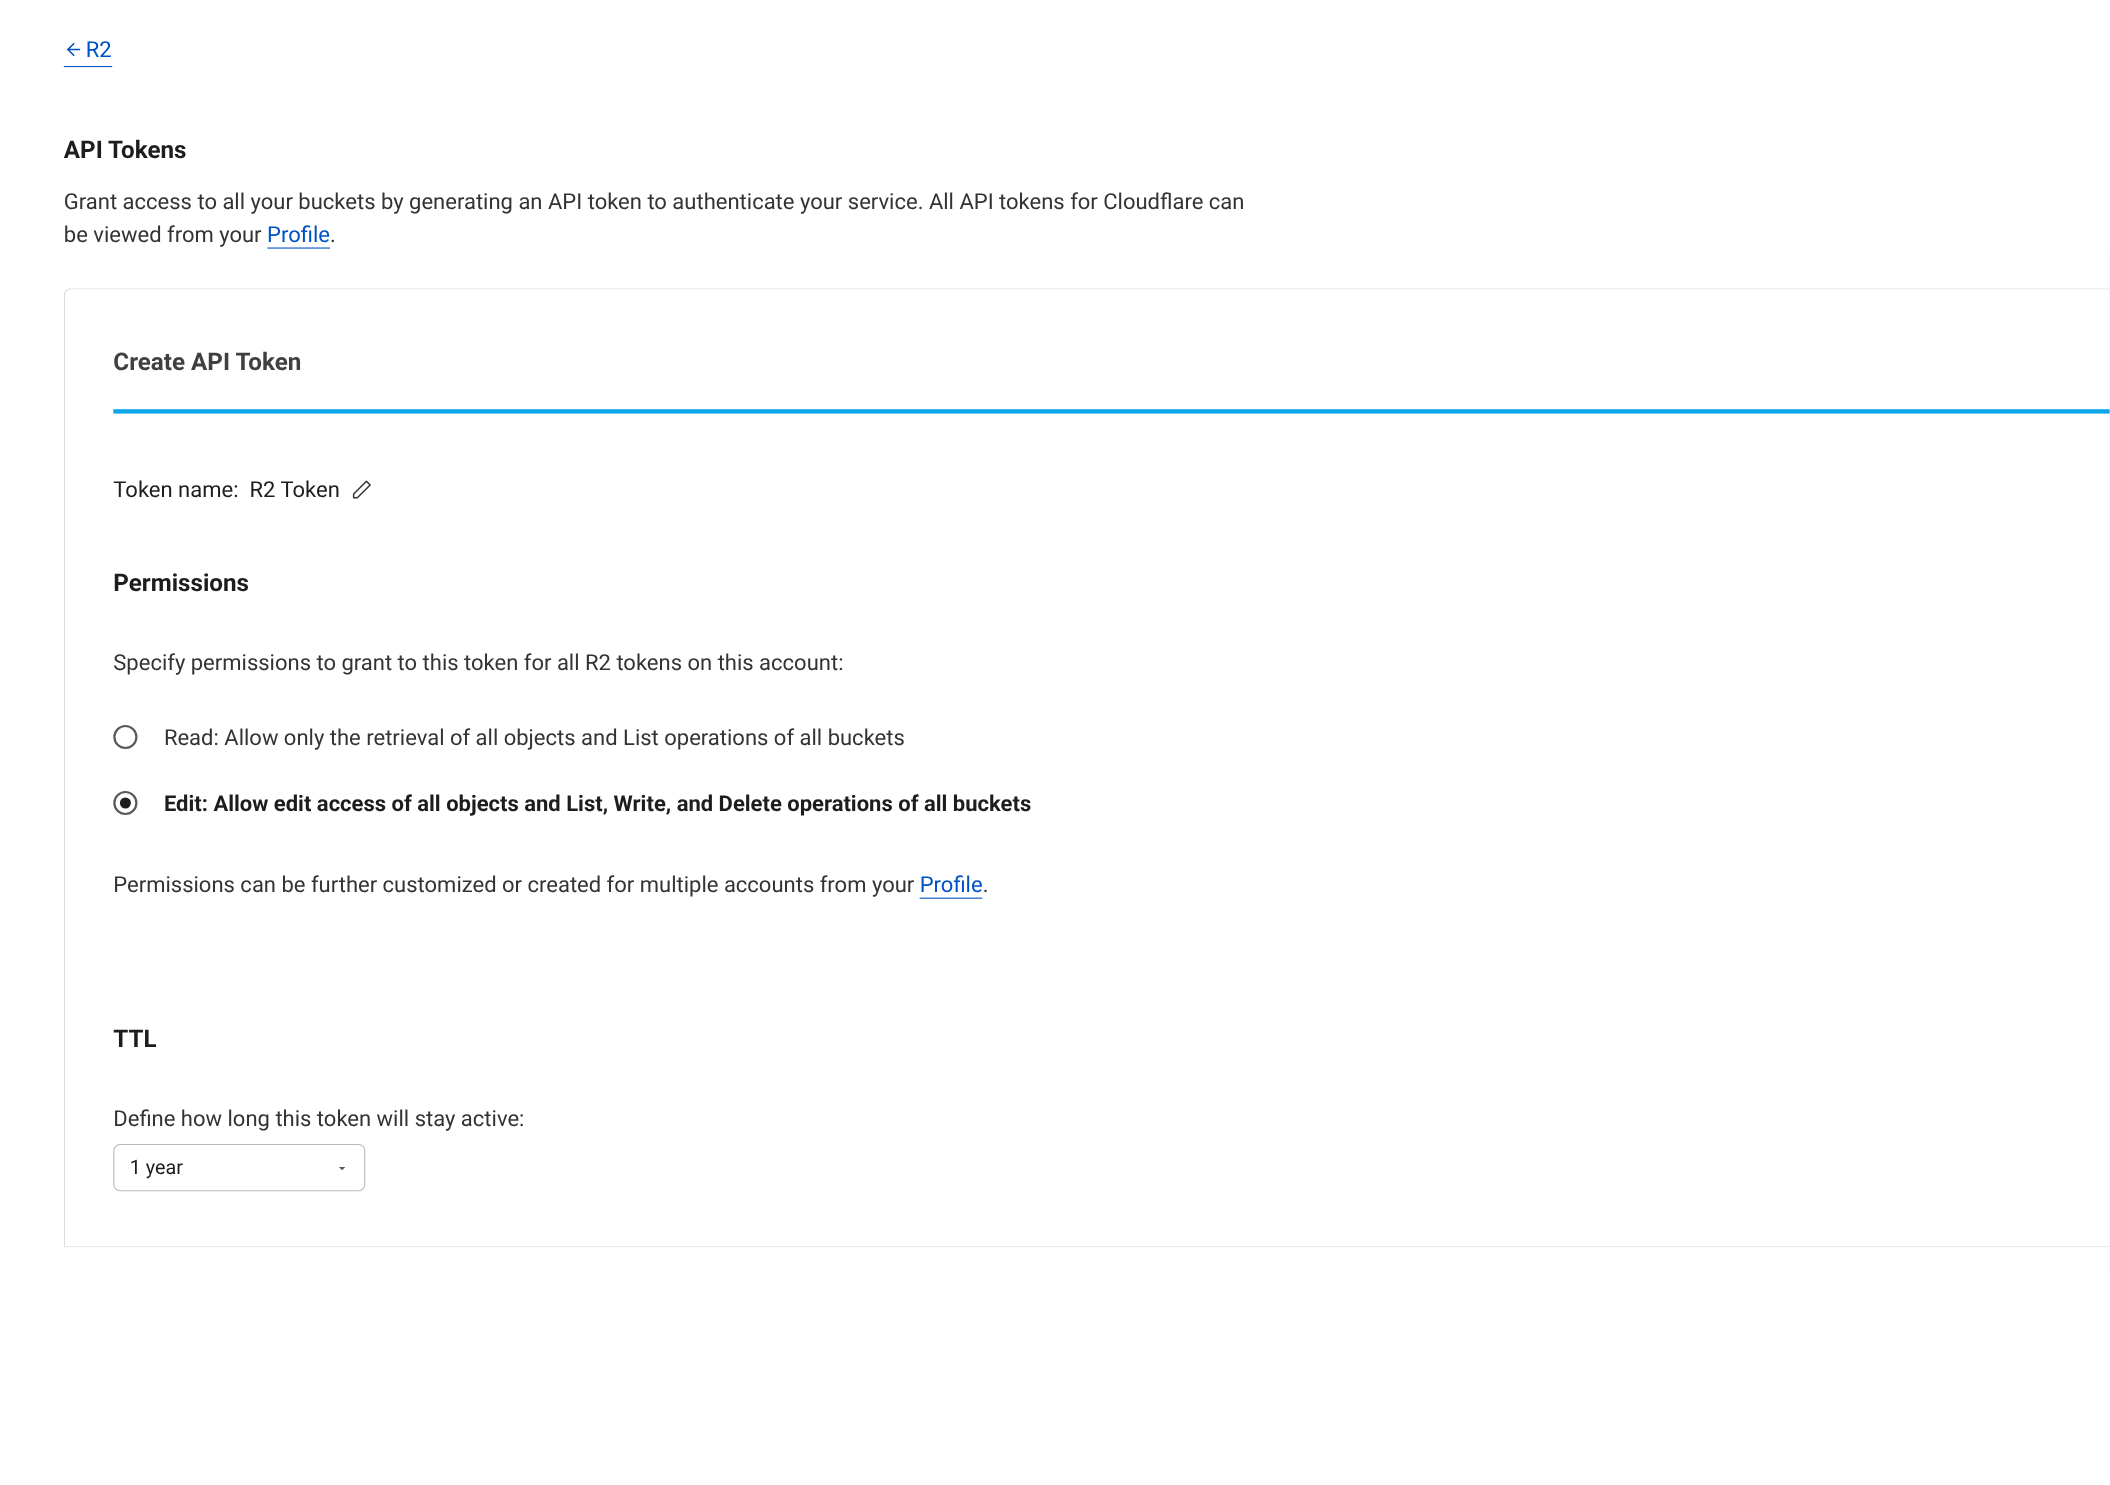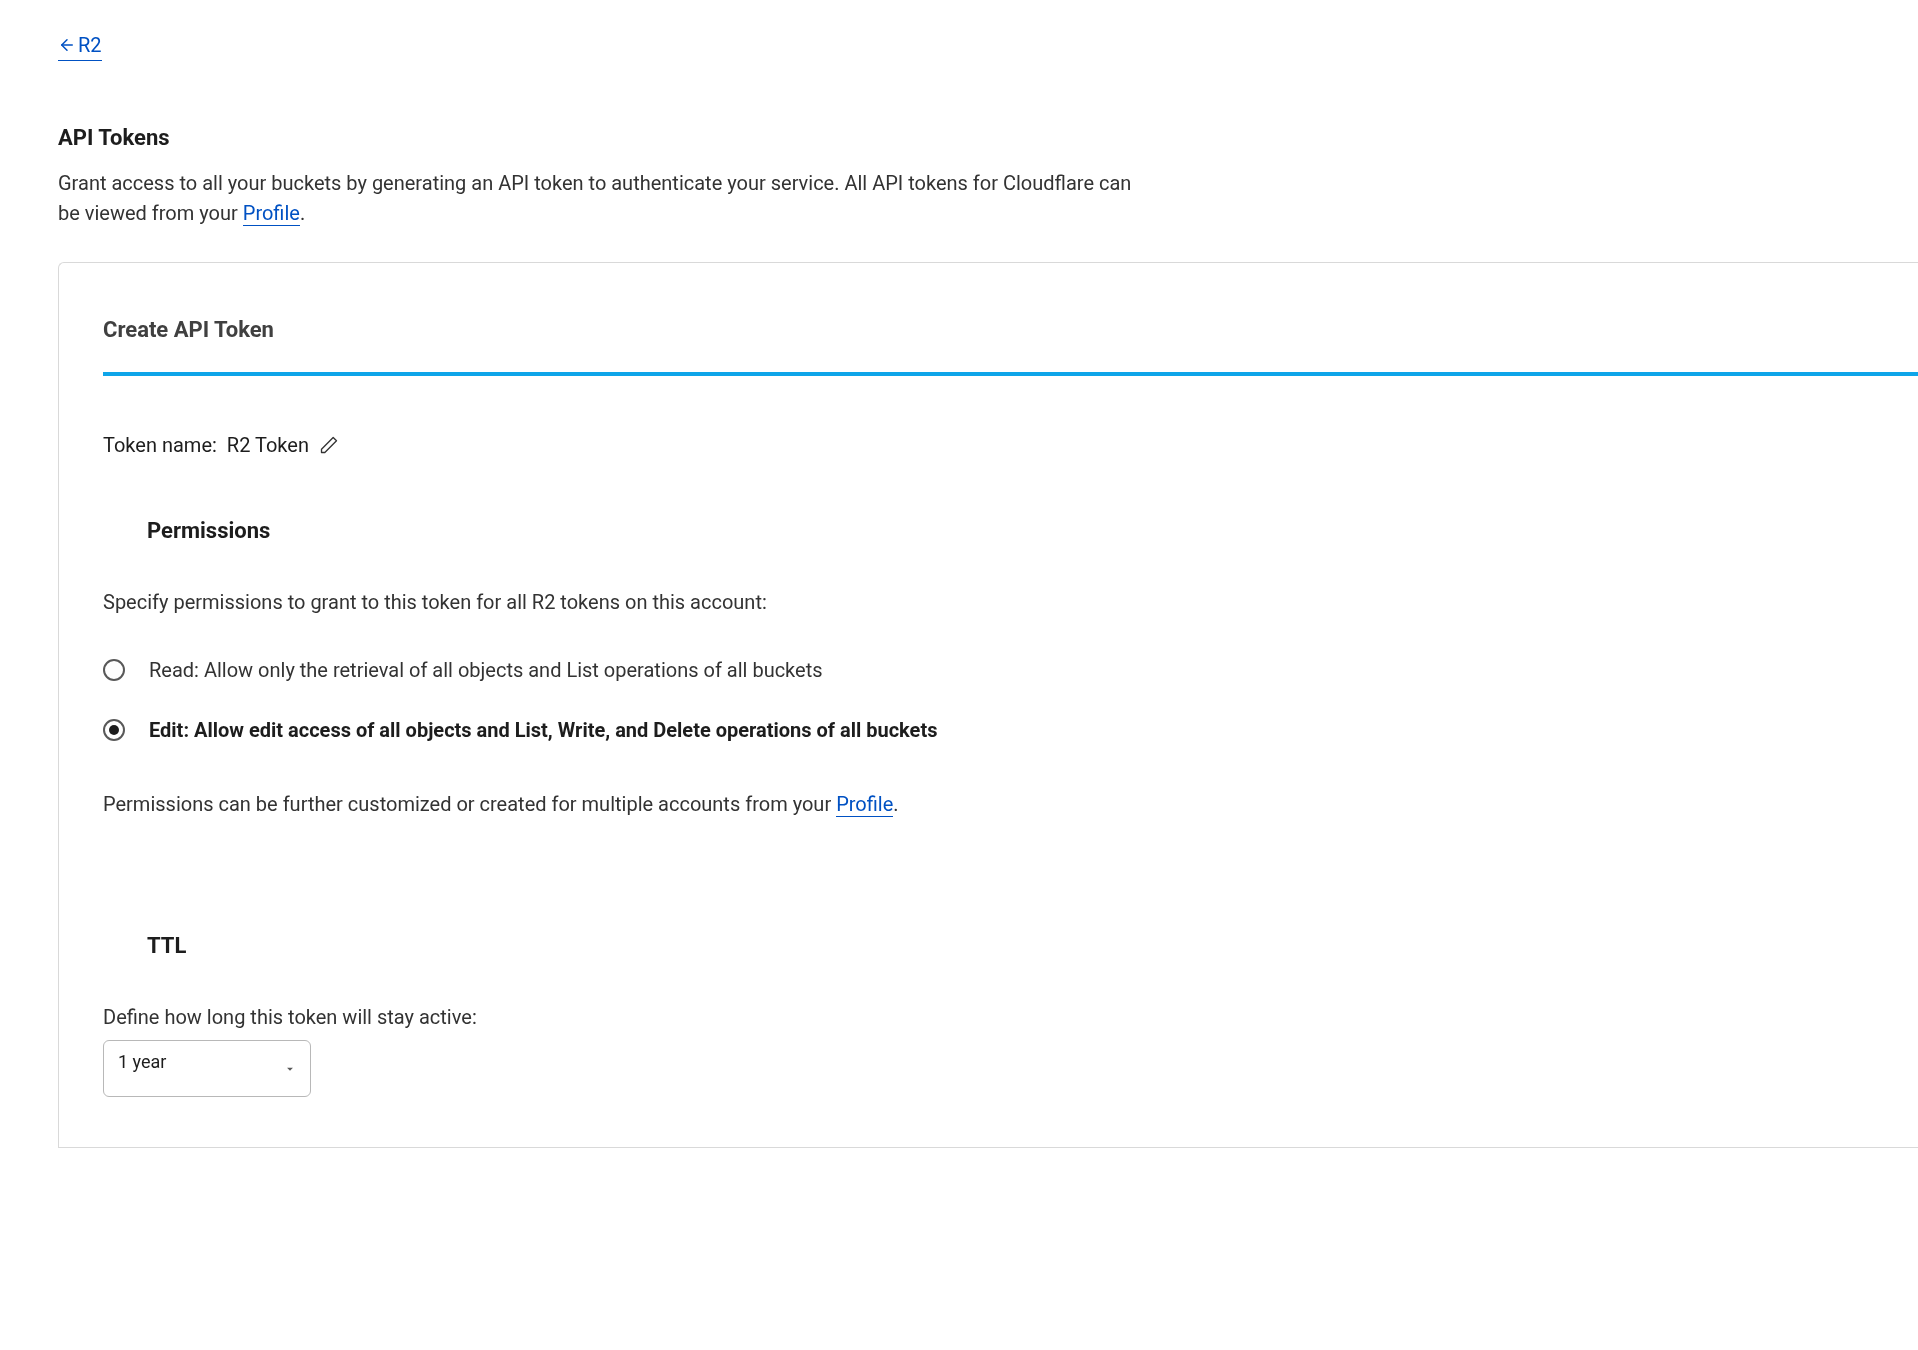--- a/index.html
+++ b/index.html
@@ -80,21 +80,20 @@
       cursor: pointer;
       padding: 0;
       display: inline-flex;
       color: #333;
     }
     .section-title {
       font-size: 22px;
       font-weight: 700;
       color: #1d1d1d;
       margin-bottom: 40px;
-      margin-left: 44px;
     }
     .section-description {
       font-size: 20px;
       color: #333333;
       margin-bottom: 38px;
     }
     .radio-row {
       display: flex;
       align-items: center;
       gap: 24px;
@@ -140,25 +139,25 @@
     .select-wrap {
       position: relative;
       display: inline-block;
     }
     .select {
       appearance: none;
       -webkit-appearance: none;
       border: 1px solid #b8b8b8;
       border-radius: 6px;
       background: #ffffff;
-      padding: 10px 44px 24px 14px;
+      padding: 10px 44px 10px 14px;
       font-size: 18px;
       color: #1d1d1d;
       cursor: pointer;
-      width: 208px;
+      width: 229px;
       font-family: inherit;
     }
     .select-caret {
       position: absolute;
       right: 14px;
       top: 50%;
       transform: translateY(-50%);
       pointer-events: none;
       color: #595959;
     }

